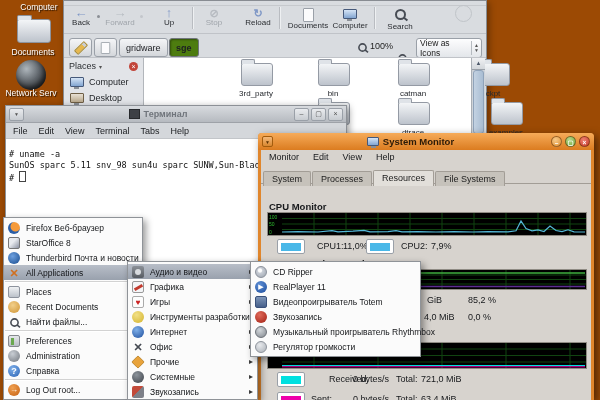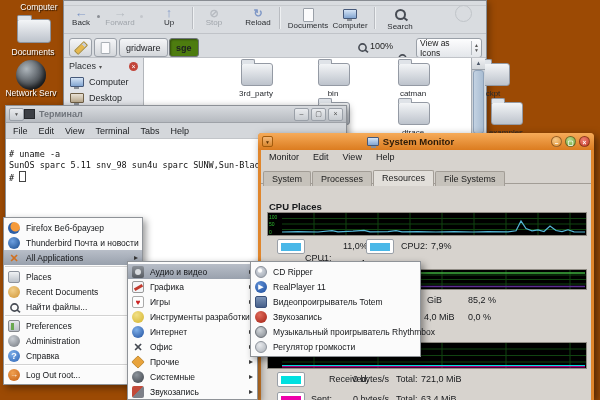--- a/index.html
+++ b/index.html
@@ -258,21 +258,21 @@
 
     <div class="abs" style="right:1px;top:57px;width:13px;bottom:0;background:#cfd4da;border-left:1px solid #aaafb5;">
       <div style="height:11px;background:linear-gradient(#f0f1f3,#d2d6db);border-bottom:1px solid #9aa0a8;text-align:center;font-size:6px;line-height:10px;color:#4a5668;">▲</div>
       <div style="margin:0 1px;height:62px;background:linear-gradient(90deg,#c3d2e2,#a9bdd3);border:1px solid #8fa3ba;border-radius:3px;"></div>
     </div>
   </div>
 
   <div id="term" class="abs" style="z-index:20;">
     <div class="ttl">
       <span class="wbtn" style="margin-left:3px;"><span style="font-size:5px;">▼</span></span>
-      <span style="flex:1;display:flex;align-items:center;gap:4px;">
+      <span style="flex:1;display:flex;align-items:center;justify-content:center;gap:4px;">
         <span style="width:9px;height:8px;background:#3d4046;border:1px solid #26282c;"></span>
         <span class="ttl-txt">Терминал</span>
       </span>
       <span class="wbtn">–</span>
       <span class="wbtn">▢</span>
       <span class="wbtn" style="margin-right:3px;">×</span>
     </div>
     <div class="menurow">
       <span>File</span>
       <span>Edit</span>
@@ -301,21 +301,21 @@
         <span>Monitor</span>
         <span>Edit</span>
         <span>View</span>
         <span>Help</span>
       </div>
 
       <div style="padding:2px 0 0 2px;border-bottom:1px solid #a29d96;height:15px;">
         <span class="smtab">System</span><span class="smtab">Processes</span><span class="smtab sel">Resources</span><span class="smtab">File Systems</span>
       </div>
 
-      <div class="abs heading" style="left:8px;top:51px;">CPU Places</div>
+      <div class="abs heading" style="left:8px;top:51px;">CPU Monitor</div>
 
       <div class="abs graph" style="left:6px;top:62px;width:318px;height:22px;">
         <svg width="318" height="22">
           <g stroke="#114411" stroke-width="1">
             <line x1="14" y1="5.5" x2="318" y2="5.5"></line>
               <line x1="14" y1="11" x2="318" y2="11"></line>
               <line x1="14" y1="16.5" x2="318" y2="16.5"></line>
             <line x1="46" y1="0" x2="46" y2="22"></line>
               <line x1="78" y1="0" x2="78" y2="22"></line>
               <line x1="110" y1="0" x2="110" y2="22"></line>
@@ -329,21 +329,21 @@
           <text x="1" y="6" font-size="5" fill="#2eb82e">100</text>
           <text x="1" y="13" font-size="5" fill="#2eb82e">50</text>
           <text x="1" y="21" font-size="5" fill="#2eb82e">0</text>
           <polyline fill="none" stroke="#55b8d8" stroke-width="1.2" points="14,19 30,18.6 50,19 64,17.6 70,18.8 85,18.2 96,17.4 102,18.8 120,18.6 128,17.6 134,18.9 150,18.7 168,19 186,18.6 205,19 220,18.7 240,18.9 248,17.8 253,8 258,15.5 264,17.8 270,16.8 276,18.5 282,13 288,17.5 294,18.6 300,16.8 306,18.8 317,19"></polyline>
         </svg>
       </div>
 
       <div class="abs swatch" style="left:16px;top:89px;">
           <div style="background:#49b8e8;"></div>
         </div>
-      <span class="abs smtext" style="left:44px;top:91px;margin-top:12px;">CPU1:</span>
+      <span class="abs smtext" style="left:56px;top:91px;">CPU1:</span>
       <span class="abs smtext" style="left:82px;top:91px;">11,0%</span>
       <div class="abs swatch" style="left:105px;top:89px;">
           <div style="background:#49b8e8;"></div>
         </div>
       <span class="abs smtext" style="left:140px;top:91px;">CPU2:</span>
       <span class="abs smtext" style="left:170px;top:91px;">7,9%</span>
 
       <div class="abs heading" style="left:8px;top:108px;">Memory and Swap History</div>
 
       <div class="abs graph" style="left:6px;top:119px;width:318px;height:19px;">
@@ -402,20 +402,24 @@
 
     </div>
   </div>
 
   <div class="abs menu" style="left:3px;top:217px;width:140px;z-index:40;">
     <div class="mi">
       <span class="mico i-firefox"></span>
       <span class="mlabel">Firefox Веб-браузер</span>
     </div>
     <div class="mi">
+      <span class="mico i-staroffice"></span>
+      <span class="mlabel">StarOffice 8</span>
+    </div>
+    <div class="mi">
       <span class="mico i-thunderbird"></span>
       <span class="mlabel">Thunderbird Почта и новости</span>
     </div>
     <div class="mi hl">
       <span class="mico i-apps">✕</span>
       <span class="mlabel">All Applications</span>
       <span class="subarr">▸</span>
     </div>
     <div class="msep"></div>
     <div class="mi">

